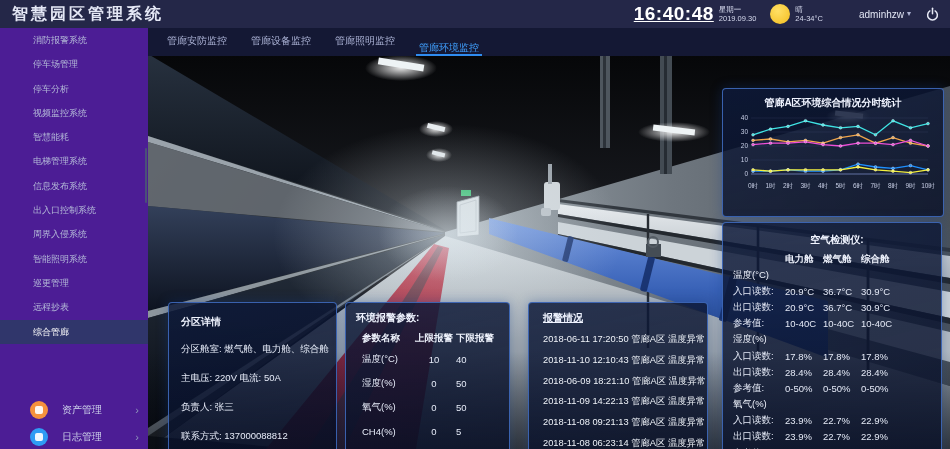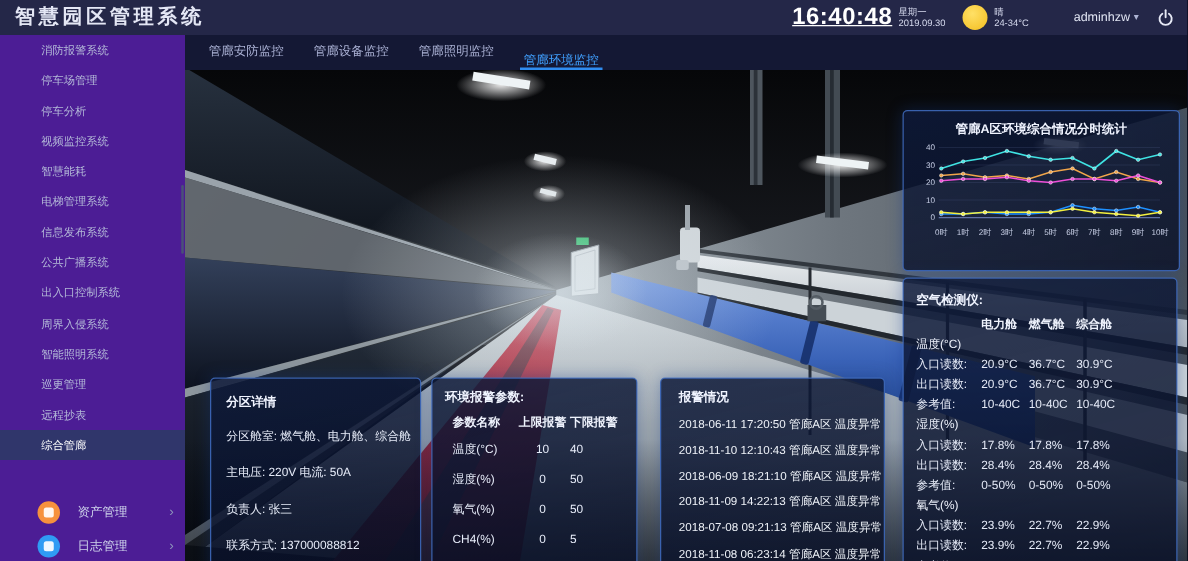--- a/index.html
+++ b/index.html
@@ -48,40 +48,40 @@
   .p-title{font-size:10px;font-weight:bold;color:#f0f4ff;white-space:nowrap;}
   
   .chart-panel{left:722px;top:88px;width:220px;height:127px;}
   .chart-title{text-align:center;margin-top:7px;}
   .legend{display:flex;justify-content:center;margin-top:5px;}
   .lg-item{display:flex;align-items:center;margin:0 4px;}
   .lg-sw{width:13px;height:8px;border-radius:1.5px;margin-right:3px;}
   .lg-lb{font-size:7.5px;color:#e2e8f8;}
   
   .air-panel{left:722px;top:222px;width:220px;height:260px;padding-top:2px;box-sizing:border-box;}
-  .air-title{margin:8px 0 4px 10px;}
+  .air-title{margin:8px 0 4px 10px;text-align:center;}
   .air-row{display:flex;height:16.2px;align-items:center;font-size:9.5px;color:#e4e9f6;}
   .air-row .c0{width:62px;padding-left:10px;box-sizing:border-box;white-space:nowrap;}
   .air-row .cv{width:38px;white-space:nowrap;}
   .air-row.head{color:#eef2fc;font-weight:bold;height:16px;}
   .air-row.sect{color:#eef2fc;}
   
   .zone-panel{left:168px;top:302px;width:167px;height:160px;}
   .zone-title{position:absolute;left:12px;top:12px;}
   .zone-line{position:absolute;left:12px;font-size:9.5px;color:#e6ebf8;white-space:nowrap;}
   .params-panel{left:345px;top:302px;width:163px;height:160px;}
   .pp-title{position:absolute;left:10px;top:8px;}
   .pp-grid{position:absolute;left:0;top:26px;width:163px;}
   .pp-row{display:flex;height:24px;align-items:center;font-size:9.5px;color:#e6ebf8;}
   .pp-row .n{width:66px;padding-left:16px;box-sizing:border-box;white-space:nowrap;}
   .pp-row .u{width:44px;text-align:center;}
   .pp-row .l{width:50px;text-align:left;}
   .pp-row.head{font-weight:bold;color:#eef2fc;height:18px;}
   .alarm-panel{left:528px;top:302px;width:178px;height:160px;}
-  .al-title{position:absolute;left:14px;top:8px;}
+  .al-title{position:absolute;left:14px;top:8px;text-decoration:underline;}
   .al-rows{position:absolute;left:14px;top:26px;right:6px;}
   .al-row{height:20.8px;line-height:20.8px;font-size:9.3px;color:#eef2f8;white-space:nowrap;}
 </style>
 </head>
 <body>
 
 <div class="header">
   <div class="logo">智慧园区管理系统</div>
   <div class="hdr-right">
     <div class="clock">16:40:48</div>
@@ -107,21 +107,20 @@
 
 <div class="sidebar">
   <div id="side-list">
       <div class="side-item">消防报警系统</div>
       <div class="side-item">停车场管理</div>
       <div class="side-item">停车分析</div>
       <div class="side-item">视频监控系统</div>
       <div class="side-item">智慧能耗</div>
       <div class="side-item">电梯管理系统</div>
       <div class="side-item">信息发布系统</div>
-      <div class="side-item">公共广播系统</div>
       <div class="side-item">出入口控制系统</div>
       <div class="side-item">周界入侵系统</div>
       <div class="side-item">智能照明系统</div>
       <div class="side-item">巡更管理</div>
       <div class="side-item">远程抄表</div>
       <div class="side-item selected">综合管廊</div>
     </div>
   <div class="side-groups" id="side-groups">
       <div class="grp">
         <span class="grp-ico" style="background: rgb(246, 145, 61);"></span>
@@ -468,16 +467,16 @@
     </div>
 </div>
 
 <div class="panel alarm-panel">
   <div class="p-title al-title">报警情况</div>
   <div class="al-rows" id="al-rows">
       <div class="al-row">2018-06-11 17:20:50 管廊A区 温度异常</div>
       <div class="al-row">2018-11-10 12:10:43 管廊A区 温度异常</div>
       <div class="al-row">2018-06-09 18:21:10 管廊A区 温度异常</div>
       <div class="al-row">2018-11-09 14:22:13 管廊A区 温度异常</div>
-      <div class="al-row">2018-07-08 09:21:13 管廊A区 温度异常</div>
+      <div class="al-row">2018-11-08 09:21:13 管廊A区 温度异常</div>
       <div class="al-row">2018-11-08 06:23:14 管廊A区 温度异常</div>
     </div>
 </div>
 
 </body></html>

